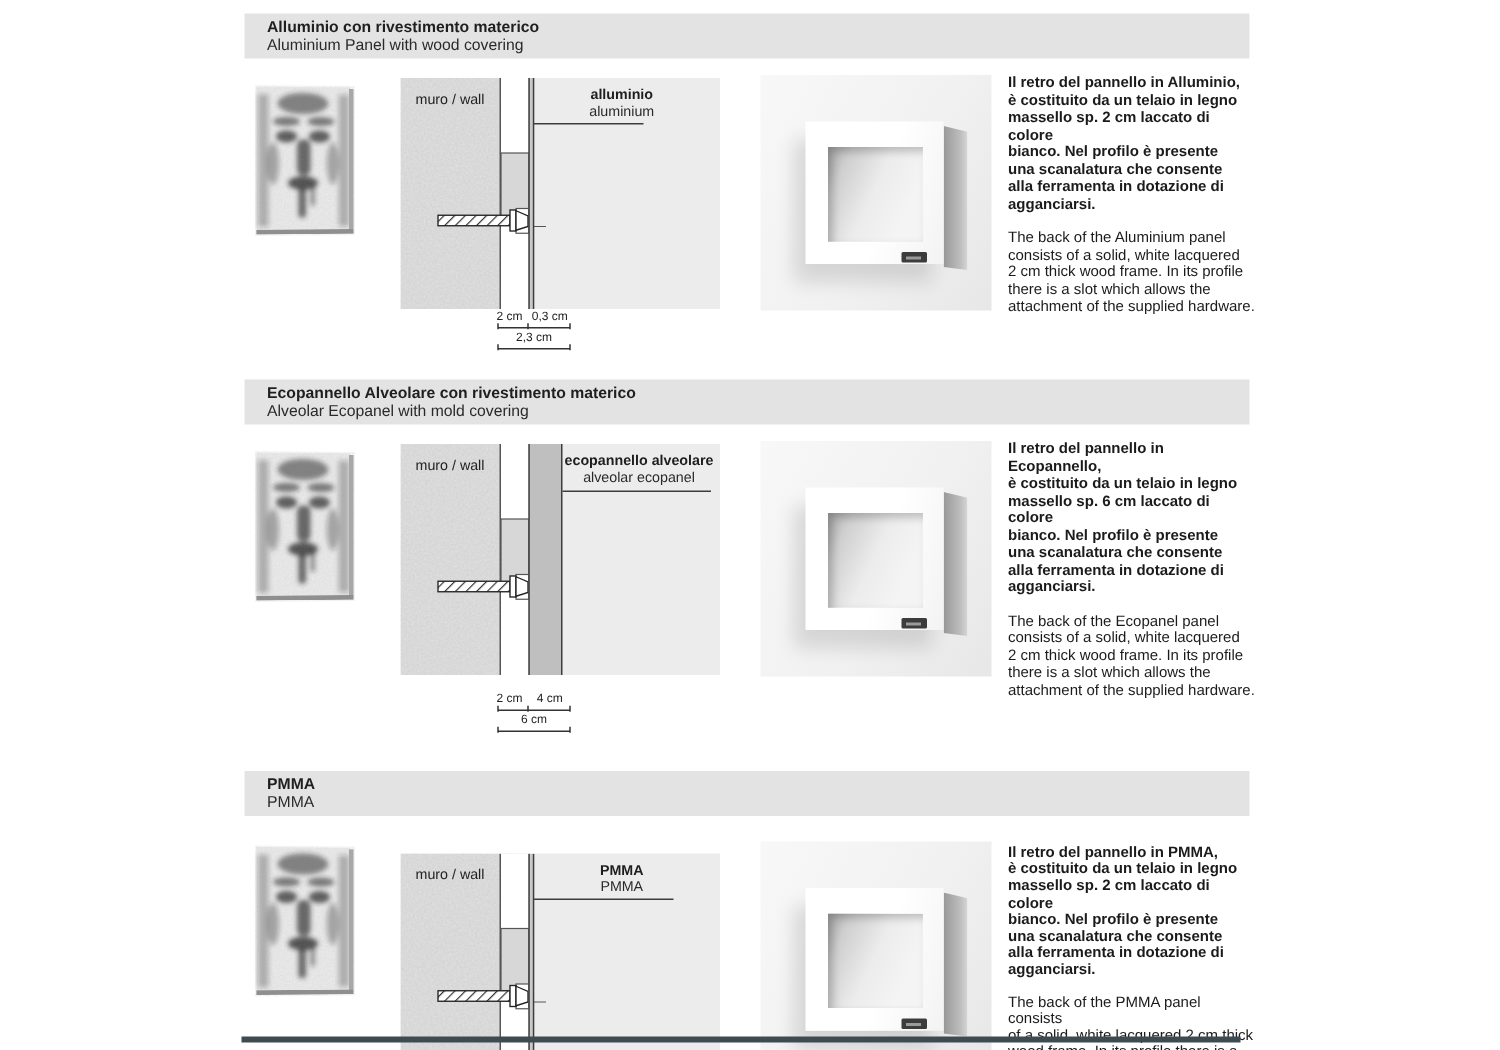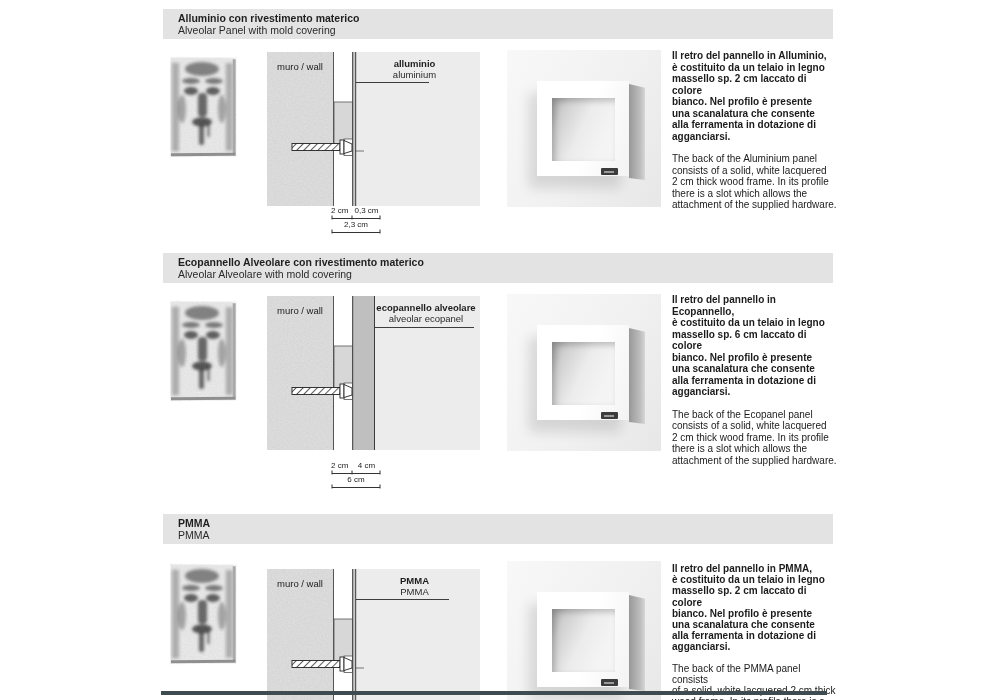--- a/index.html
+++ b/index.html
@@ -59,21 +59,21 @@
   .s3 .desc p.it{margin-bottom:10px;}
 
   .bottom-bar{position:absolute;left:161px;top:691px;width:666px;height:4px;background:#3e4c52;}
 </style>
 </head>
 <body>
 
 <section class="sec s1">
   <div class="sec-header">
     <div class="sec-title">Alluminio con rivestimento materico</div>
-    <div class="sec-subtitle">Alveolar Panel with mold covering</div>
+    <div class="sec-subtitle">Aluminium Panel with wood covering</div>
   </div>
 
   <div class="thumb">
     <svg width="67" height="100" viewBox="0 0 67 100">
       <defs>
         <filter id="fgrainA">
             <feTurbulence type="fractalNoise" baseFrequency="0.9" numOctaves="2" seed="11" stitchTiles="stitch"></feTurbulence>
           <feColorMatrix type="matrix" values="0 0 0 0 0.35  0 0 0 0 0.35  0 0 0 0 0.35  0 0 0 0.55 0"></feColorMatrix>
           </filter>
         <filter id="blurA">
@@ -179,21 +179,21 @@
 consists of a solid, white lacquered
 2 cm thick wood frame.  In its profile
 there is a slot which allows the
 attachment of the supplied hardware.</p>
   </div>
 </section>
 
 <section class="sec s2">
   <div class="sec-header">
     <div class="sec-title">Ecopannello Alveolare con rivestimento materico</div>
-    <div class="sec-subtitle">Alveolar Alveolare with mold covering</div>
+    <div class="sec-subtitle">Alveolar Ecopanel with mold covering</div>
   </div>
 
   <div class="thumb">
     <svg width="67" height="100" viewBox="0 0 67 100">
       <defs>
         <filter id="fgrainB">
             <feTurbulence type="fractalNoise" baseFrequency="0.9" numOctaves="2" seed="22" stitchTiles="stitch"></feTurbulence>
           <feColorMatrix type="matrix" values="0 0 0 0 0.35  0 0 0 0 0.35  0 0 0 0 0.35  0 0 0 0.55 0"></feColorMatrix>
           </filter>
         <filter id="blurB">

